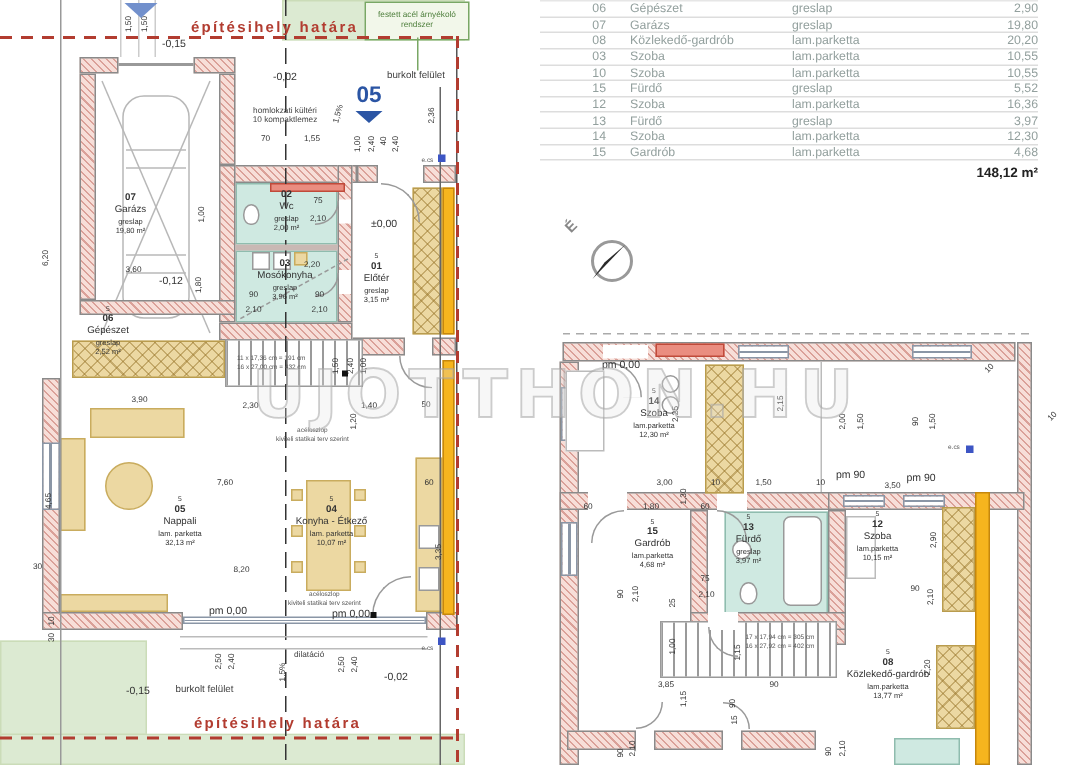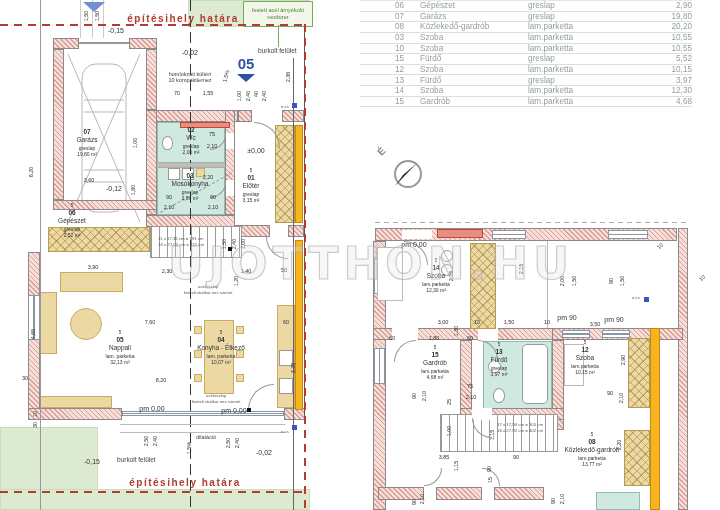--- a/index.html
+++ b/index.html
@@ -302,41 +302,42 @@
         <div class="trow">
           <span class="tno">15</span>
           <span class="tname">Fürdő</span>
           <span class="tfloor">greslap</span>
           <span class="tarea">5,52</span>
         </div>
         <div class="trow">
           <span class="tno">12</span>
           <span class="tname">Szoba</span>
           <span class="tfloor">lam.parketta</span>
-          <span class="tarea">10,15</span>
+          <span class="tarea">16,36</span>
         </div>
         <div class="trow">
           <span class="tno">13</span>
           <span class="tname">Fürdő</span>
           <span class="tfloor">greslap</span>
           <span class="tarea">3,97</span>
         </div>
         <div class="trow">
           <span class="tno">14</span>
           <span class="tname">Szoba</span>
           <span class="tfloor">lam.parketta</span>
           <span class="tarea">12,30</span>
         </div>
         <div class="trow">
           <span class="tno">15</span>
           <span class="tname">Gardrób</span>
           <span class="tfloor">lam.parketta</span>
           <span class="tarea">4,68</span>
         </div>
       </div>
+    <div class="sched-total">148,12 m²</div>
   </div>
 
   <div id="dims">
       <span class="dim" style="left: 86px; top: 16px; transform: translate(-50%, -50%) rotate(-90deg);">1,50</span>
       <span class="dim" style="left: 97px; top: 16px; transform: translate(-50%, -50%) rotate(-90deg);">1,50</span>
       <span class="dim" style="left: 116px; top: 30px; font-size: 7px; transform: translate(-50%, -50%) rotate(0deg);">-0,15</span>
       <span class="dim" style="left: 31px; top: 172px; transform: translate(-50%, -50%) rotate(-90deg);">6,20</span>
       <span class="dim" style="left: 190px; top: 52px; font-size: 7px; transform: translate(-50%, -50%) rotate(0deg);">-0,02</span>
       <span class="dim" style="left: 288px; top: 77px; transform: translate(-50%, -50%) rotate(-90deg);">2,36</span>
       <span class="dim" style="left: 226px; top: 76px; transform: translate(-50%, -50%) rotate(-75deg);">1,5%</span>

